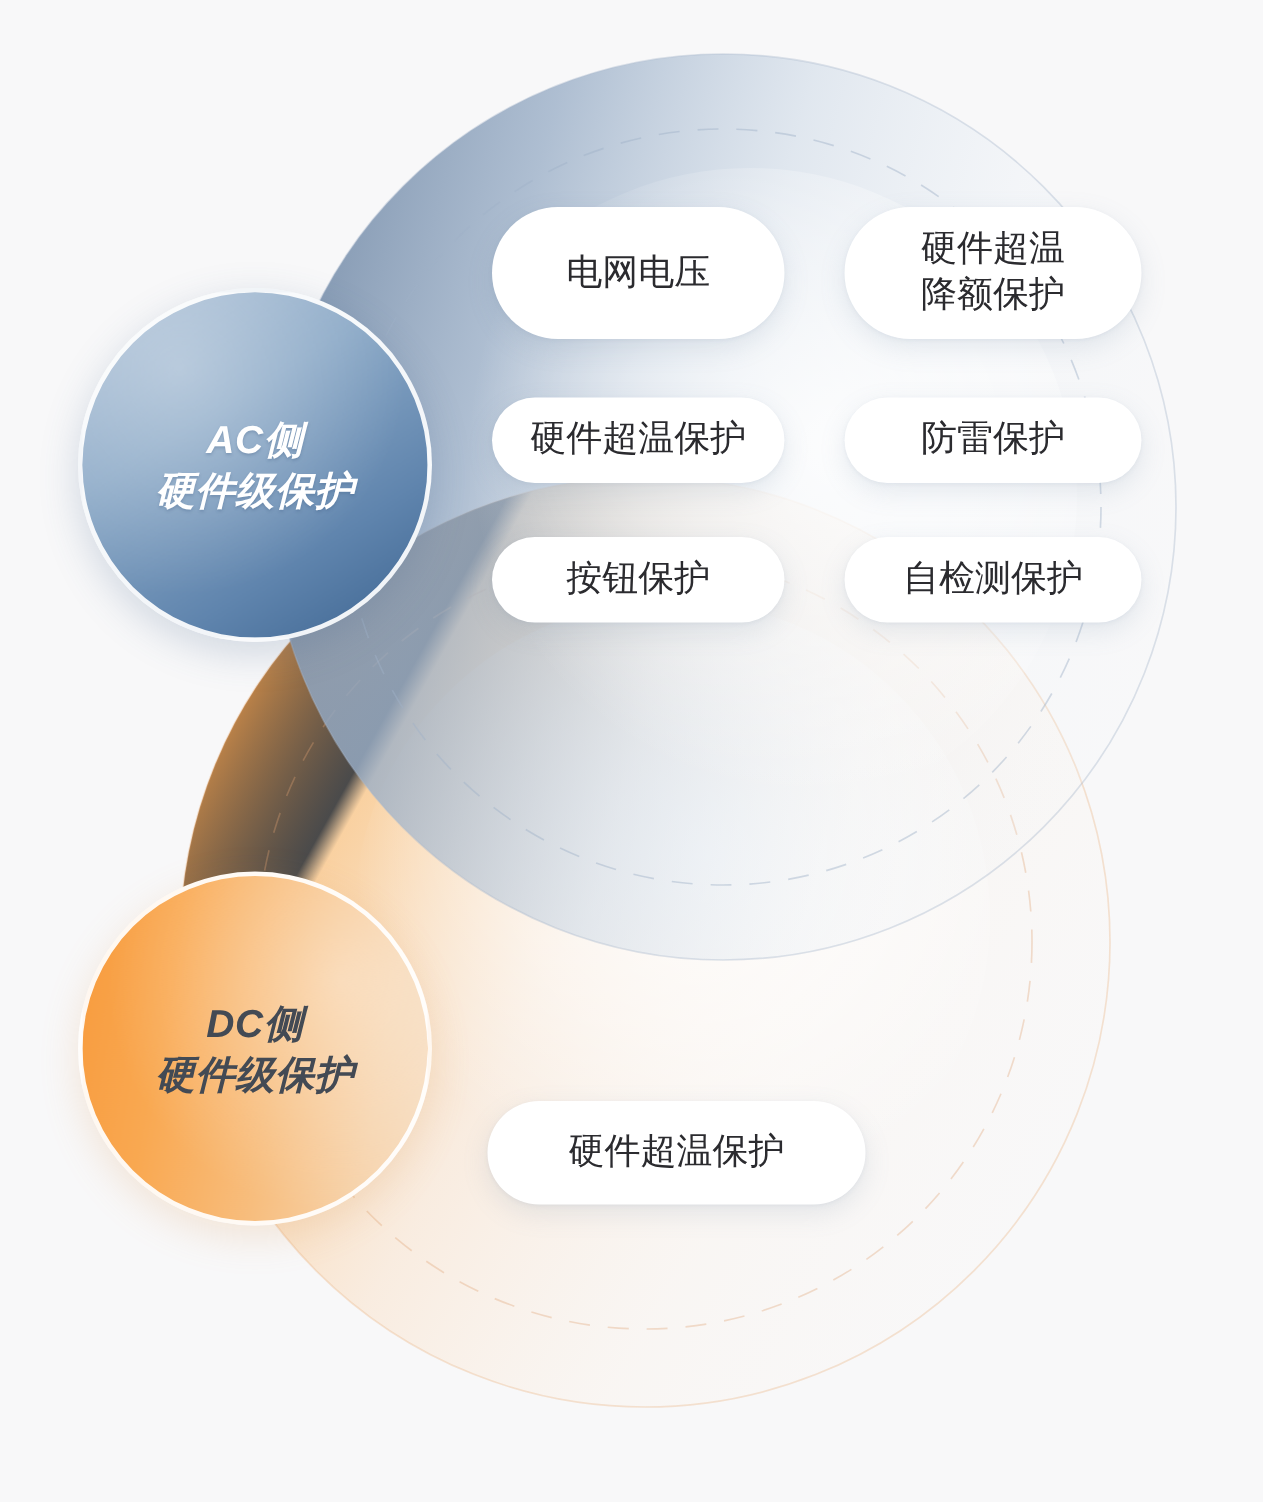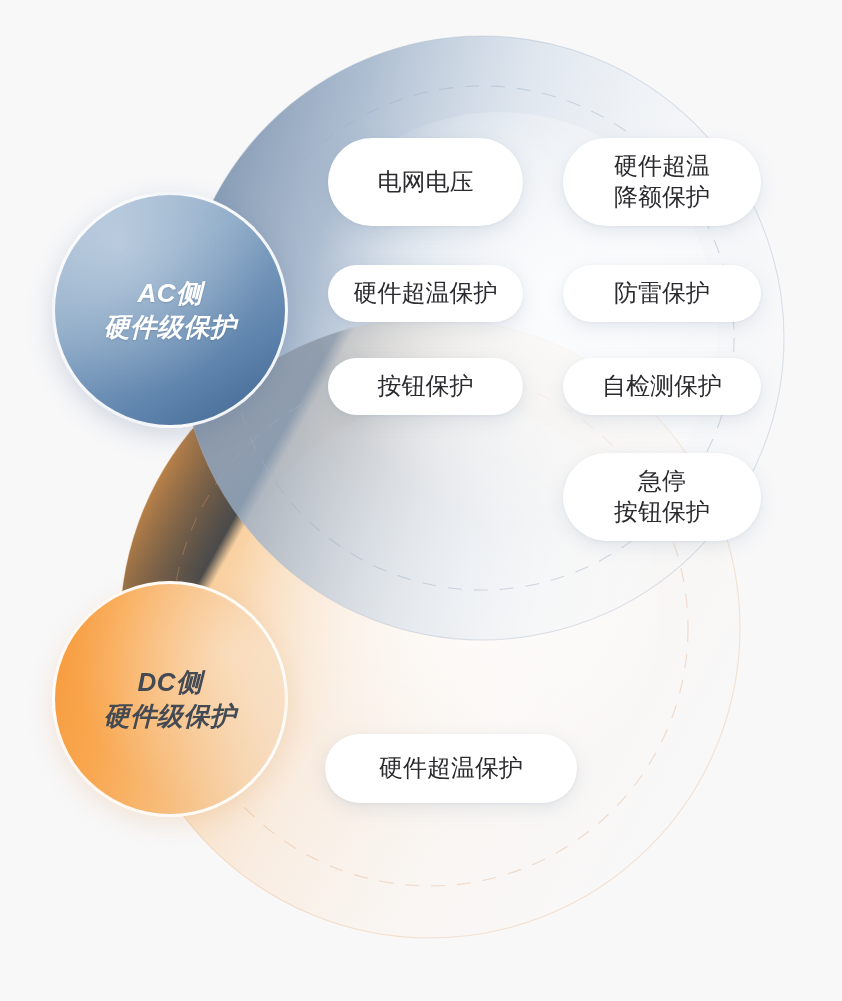--- a/index.html
+++ b/index.html
@@ -181,22 +181,18 @@
 
   <div class="pill col-a row-3 one-line">
     <div class="pill-line">按钮保护</div>
   </div>
 
   <div class="pill col-b row-3 one-line">
     <div class="pill-line">自检测保护</div>
   </div>
 
 
-  <div class="pill col-b row-4 two-line">
-    <div class="pill-line">急停</div>
-    <div class="pill-line">按钮保护</div>
-  </div>
 
   <div id="pill-dc-1" class="pill">
     <div class="pill-line">硬件超温保护</div>
   </div>
 
 </div>
 
 </body></html>

